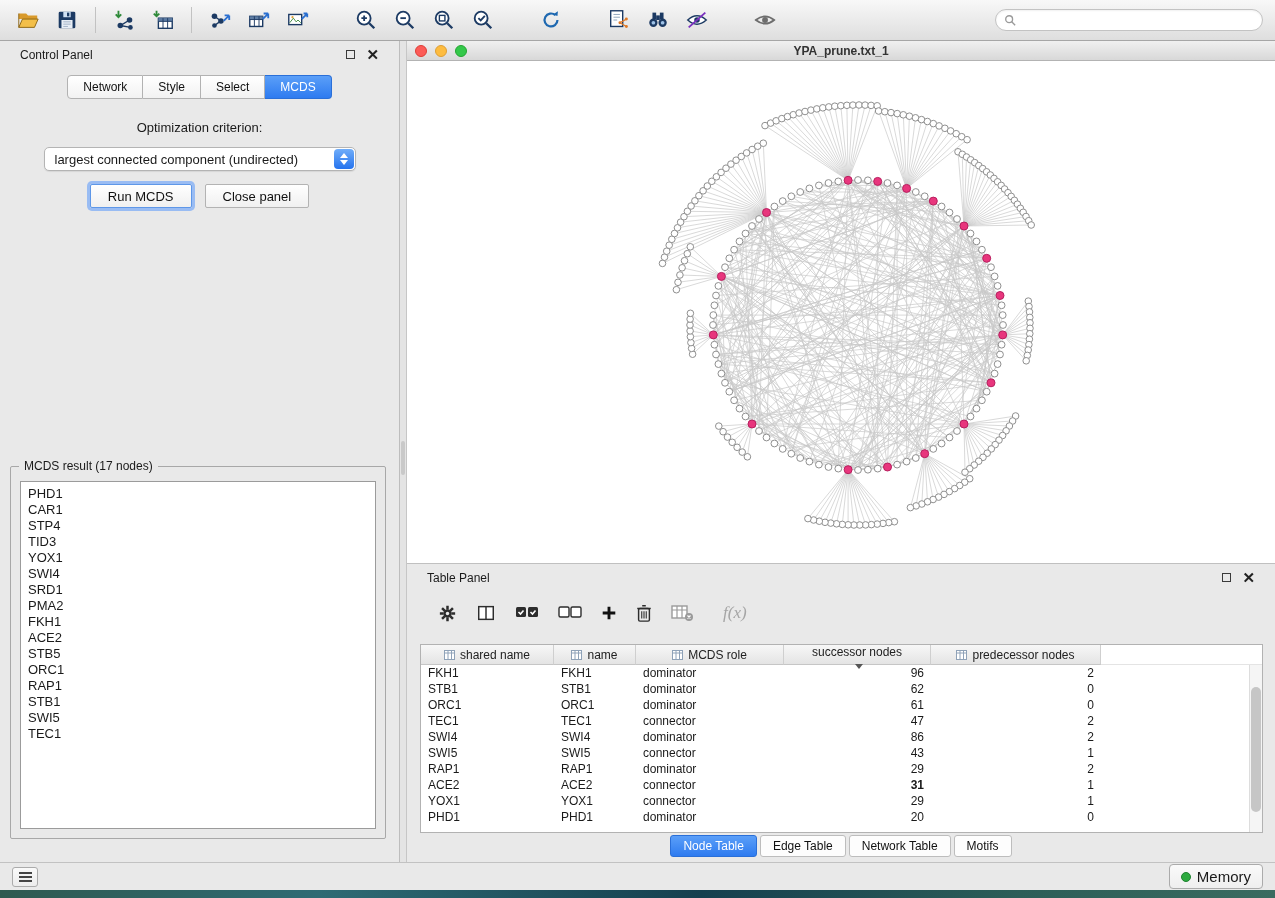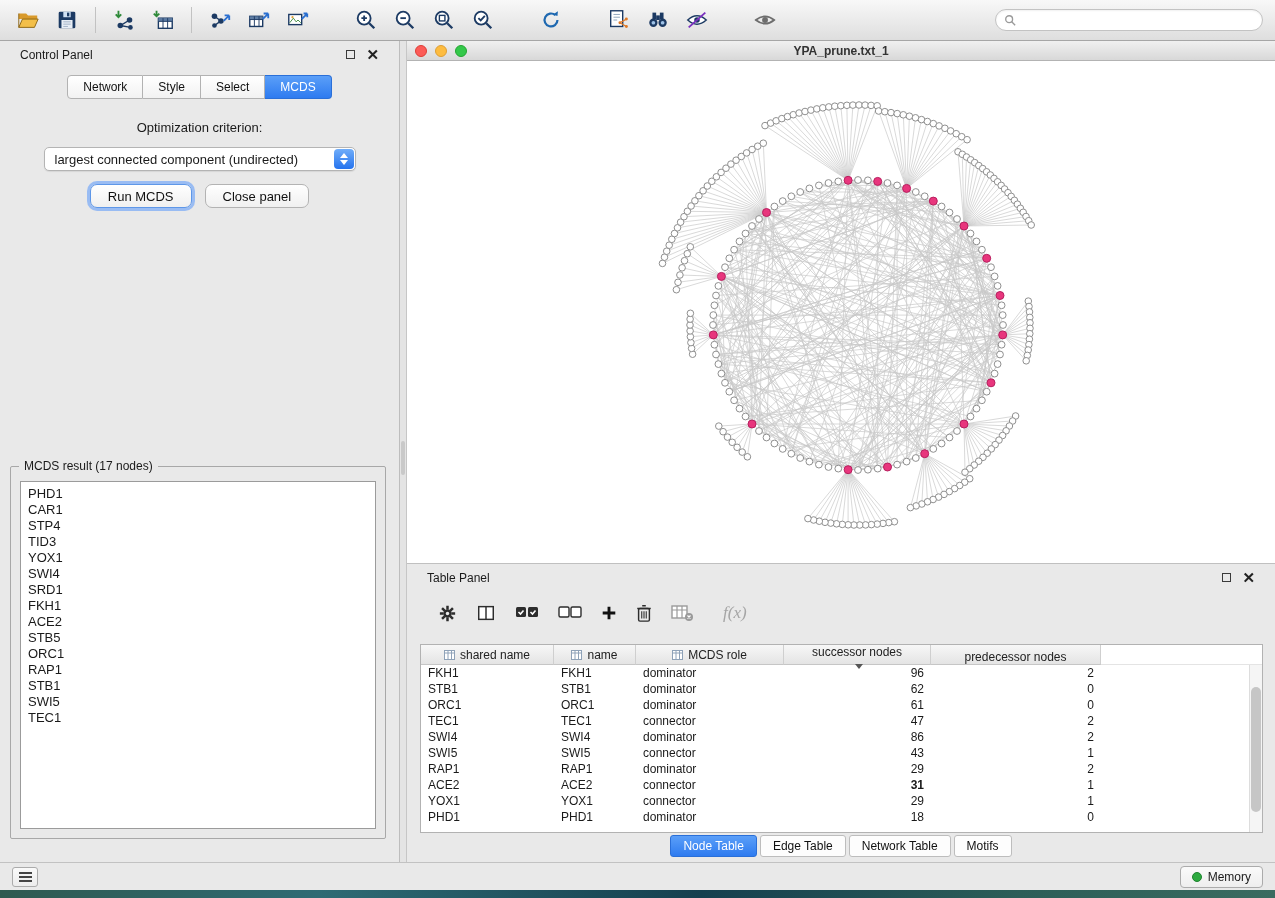--- a/index.html
+++ b/index.html
@@ -25,21 +25,21 @@
   .seg-tab{font-size:12px;padding:4px 15px;background:linear-gradient(#ffffff,#f2f2f2);border:1px solid #b2b2b2;border-left:none;color:#111;cursor:default}
   .seg-tab:first-child{border-left:1px solid #b2b2b2;border-radius:4px 0 0 4px}
   .seg-tab:last-child{border-radius:0 4px 4px 0}
   .seg-tab.active{background:linear-gradient(#5b9ff8,#2e7bf0);color:#fff;border-color:#2a6fd8}
   #criterion-label{margin-top:21px;text-align:center;font-size:13px}
   #criterion-select{margin:12px auto 0;width:312px;height:24px;background:#fff;border:1px solid #b4b4b4;border-radius:5px;display:flex;align-items:center;font-size:13px;padding-left:10px;position:relative;box-shadow:0 1px 1px rgba(0,0,0,.08)}
   .stepper{position:absolute;right:1px;top:1px;bottom:1px;width:20px;border-radius:4px;background:linear-gradient(#70adf9,#2573ee);display:flex;flex-direction:column;align-items:center;justify-content:center;gap:2px}
   .stepper .up{width:0;height:0;border-left:4px solid transparent;border-right:4px solid transparent;border-bottom:5px solid #fff}
   .stepper .down{width:0;height:0;border-left:4px solid transparent;border-right:4px solid transparent;border-top:5px solid #fff}
   #mcds-buttons{display:flex;justify-content:center;gap:13px;margin-top:13px}
-  .mac-btn{height:24px;padding:0 17px;font-size:13px;background:linear-gradient(#ffffff,#f0f0f0);border:1px solid #b3b3b3;border-radius:7px;color:#111}
+  .mac-btn{height:24px;padding:0 17px;font-size:13px;background:linear-gradient(#ffffff,#f0f0f0);border:1px solid #b3b3b3;border-radius:2px;color:#111}
   .mac-btn.focused{box-shadow:0 0 0 3px rgba(88,151,251,.55);border-color:#5e97e8}
   #mcds-group{position:absolute;left:10px;top:425px;width:376px;height:373px;border:1px solid #a8a8a8;border-radius:2px}
   #mcds-group-title{position:absolute;top:-8px;left:8px;background:#e9e9e9;padding:0 5px;font-size:12px}
   #mcds-list{position:absolute;left:9px;top:14px;right:9px;bottom:9px;background:#fff;border:1px solid #9b9b9b;overflow:hidden;padding:4px 0;font-size:13px}
   .mcds-item{padding:0 7px;line-height:16px}
 
   
   #splitter{position:absolute;left:400px;top:41px;width:7px;height:821px;background:#e4e4e4;border-right:1px solid #c6c6c6}
   .splitter-handle{position:absolute;left:1px;top:400px;width:4px;height:34px;background:#c9c9c9;border-radius:2px}
 
@@ -73,21 +73,21 @@
   #nt-scrollbar{position:absolute;right:0;top:20px;bottom:0;width:13px;background:#f5f5f5;border-left:1px solid #ddd}
   #nt-thumb{position:absolute;left:1px;right:1px;top:22px;height:125px;background:#c6c6c6;border-radius:6px}
   #bottom-tabs{position:absolute;left:0;right:0;top:271px;display:flex;justify-content:center;gap:3px}
   .bt-tab{font-size:12px;padding:3px 12px;background:#fdfdfd;border:1px solid #bdbdbd;border-radius:3px;color:#111}
   .bt-tab.active{background:linear-gradient(#5b9ff8,#2e7bf0);border-color:#2a6fd8;color:#fff}
 
   
   #statusbar{position:absolute;left:0;top:862px;width:1275px;height:28px;background:#e9e9e9;border-top:1px solid #c2c2c2;display:flex;align-items:center;padding:0 12px}
   #burger-btn{width:26px;height:20px;border:1px solid #ababab;border-radius:3px;background:linear-gradient(#fafafa,#ececec);display:flex;align-items:center;justify-content:center}
   .burger{width:13px;height:10px;background:repeating-linear-gradient(#444 0 2px,transparent 2px 4px)}
-  #memory-btn{margin-left:auto;display:flex;align-items:center;gap:6px;border:1px solid #ababab;border-radius:4px;background:linear-gradient(#fafafa,#eee);padding:3px 11px;font-size:12px}
+  #memory-btn{margin-left:auto;display:flex;align-items:center;gap:6px;border:1px solid #ababab;border-radius:4px;background:linear-gradient(#fafafa,#eee);padding:3px 11px;font-size:15px}
   .green-dot{width:10px;height:10px;border-radius:50%;background:#2daa3f;border:1px solid #1f8330}
   #wallpaper{position:absolute;left:0;top:890px;width:1275px;height:8px;background:linear-gradient(90deg,#2e5a50,#2e6b74 25%,#15404f 55%,#2c5e58 80%,#3a6b60)}
 </style>
 </head>
 <body>
 
 <div id="toolbar">
   <div class="tb-btn">
     <svg viewBox="0 0 26 26">
         <path d="M3 6h8l2 2h10v4H3z" fill="#d99a2b"></path>
@@ -258,20 +258,21 @@
   <div id="mcds-group">
     <div id="mcds-group-title">MCDS result (17 nodes)</div>
     <div id="mcds-list">
         <div class="mcds-item">PHD1</div>
         <div class="mcds-item">CAR1</div>
         <div class="mcds-item">STP4</div>
         <div class="mcds-item">TID3</div>
         <div class="mcds-item">YOX1</div>
         <div class="mcds-item">SWI4</div>
         <div class="mcds-item">SRD1</div>
+        <div class="mcds-item">PMA2</div>
         <div class="mcds-item">FKH1</div>
         <div class="mcds-item">ACE2</div>
         <div class="mcds-item">STB5</div>
         <div class="mcds-item">ORC1</div>
         <div class="mcds-item">RAP1</div>
         <div class="mcds-item">STB1</div>
         <div class="mcds-item">SWI5</div>
         <div class="mcds-item">TEC1</div>
       </div>
   </div>
@@ -1146,21 +1147,21 @@
           <span>MCDS role</span>
         </div>
         <div class="nt-th" style="width: 147px; flex-direction: column;">
           <svg width="11" height="10" viewBox="0 0 11 10">
             <rect x="0.5" y="0.5" width="10" height="9" fill="#fff" stroke="#8fa2b8"></rect>
             <path d="M0.5 3h10M4 0.5v9M7.5 0.5v9" stroke="#8fa2b8"></path>
           </svg>
           <span>successor nodes</span>
           <span class="chev"></span>
         </div>
-        <div class="nt-th" style="width: 170px; flex-direction: column;">
+        <div class="nt-th" style="width: 170px;">
           <svg width="11" height="10" viewBox="0 0 11 10">
             <rect x="0.5" y="0.5" width="10" height="9" fill="#fff" stroke="#8fa2b8"></rect>
             <path d="M0.5 3h10M4 0.5v9M7.5 0.5v9" stroke="#8fa2b8"></path>
           </svg>
           <span>predecessor nodes</span>
         </div>
         <div class="nt-th filler"></div>
       </div>
     <div class="nt-body">
         <div class="nt-row">
@@ -1223,21 +1224,21 @@
           <div class="nt-cell" style="width: 133px;">YOX1</div>
           <div class="nt-cell" style="width: 82px;">YOX1</div>
           <div class="nt-cell" style="width: 148px;">connector</div>
           <div class="nt-cell num" style="width: 147px;">29</div>
           <div class="nt-cell num" style="width: 170px;">1</div>
         </div>
         <div class="nt-row">
           <div class="nt-cell" style="width: 133px;">PHD1</div>
           <div class="nt-cell" style="width: 82px;">PHD1</div>
           <div class="nt-cell" style="width: 148px;">dominator</div>
-          <div class="nt-cell num" style="width: 147px;">18</div>
+          <div class="nt-cell num" style="width: 147px;">20</div>
           <div class="nt-cell num" style="width: 170px;">0</div>
         </div>
       </div>
     <div id="nt-scrollbar">
         <div id="nt-thumb"></div>
       </div>
   </div>
 
   <div id="bottom-tabs">
       <div class="bt-tab active">Node Table</div>

